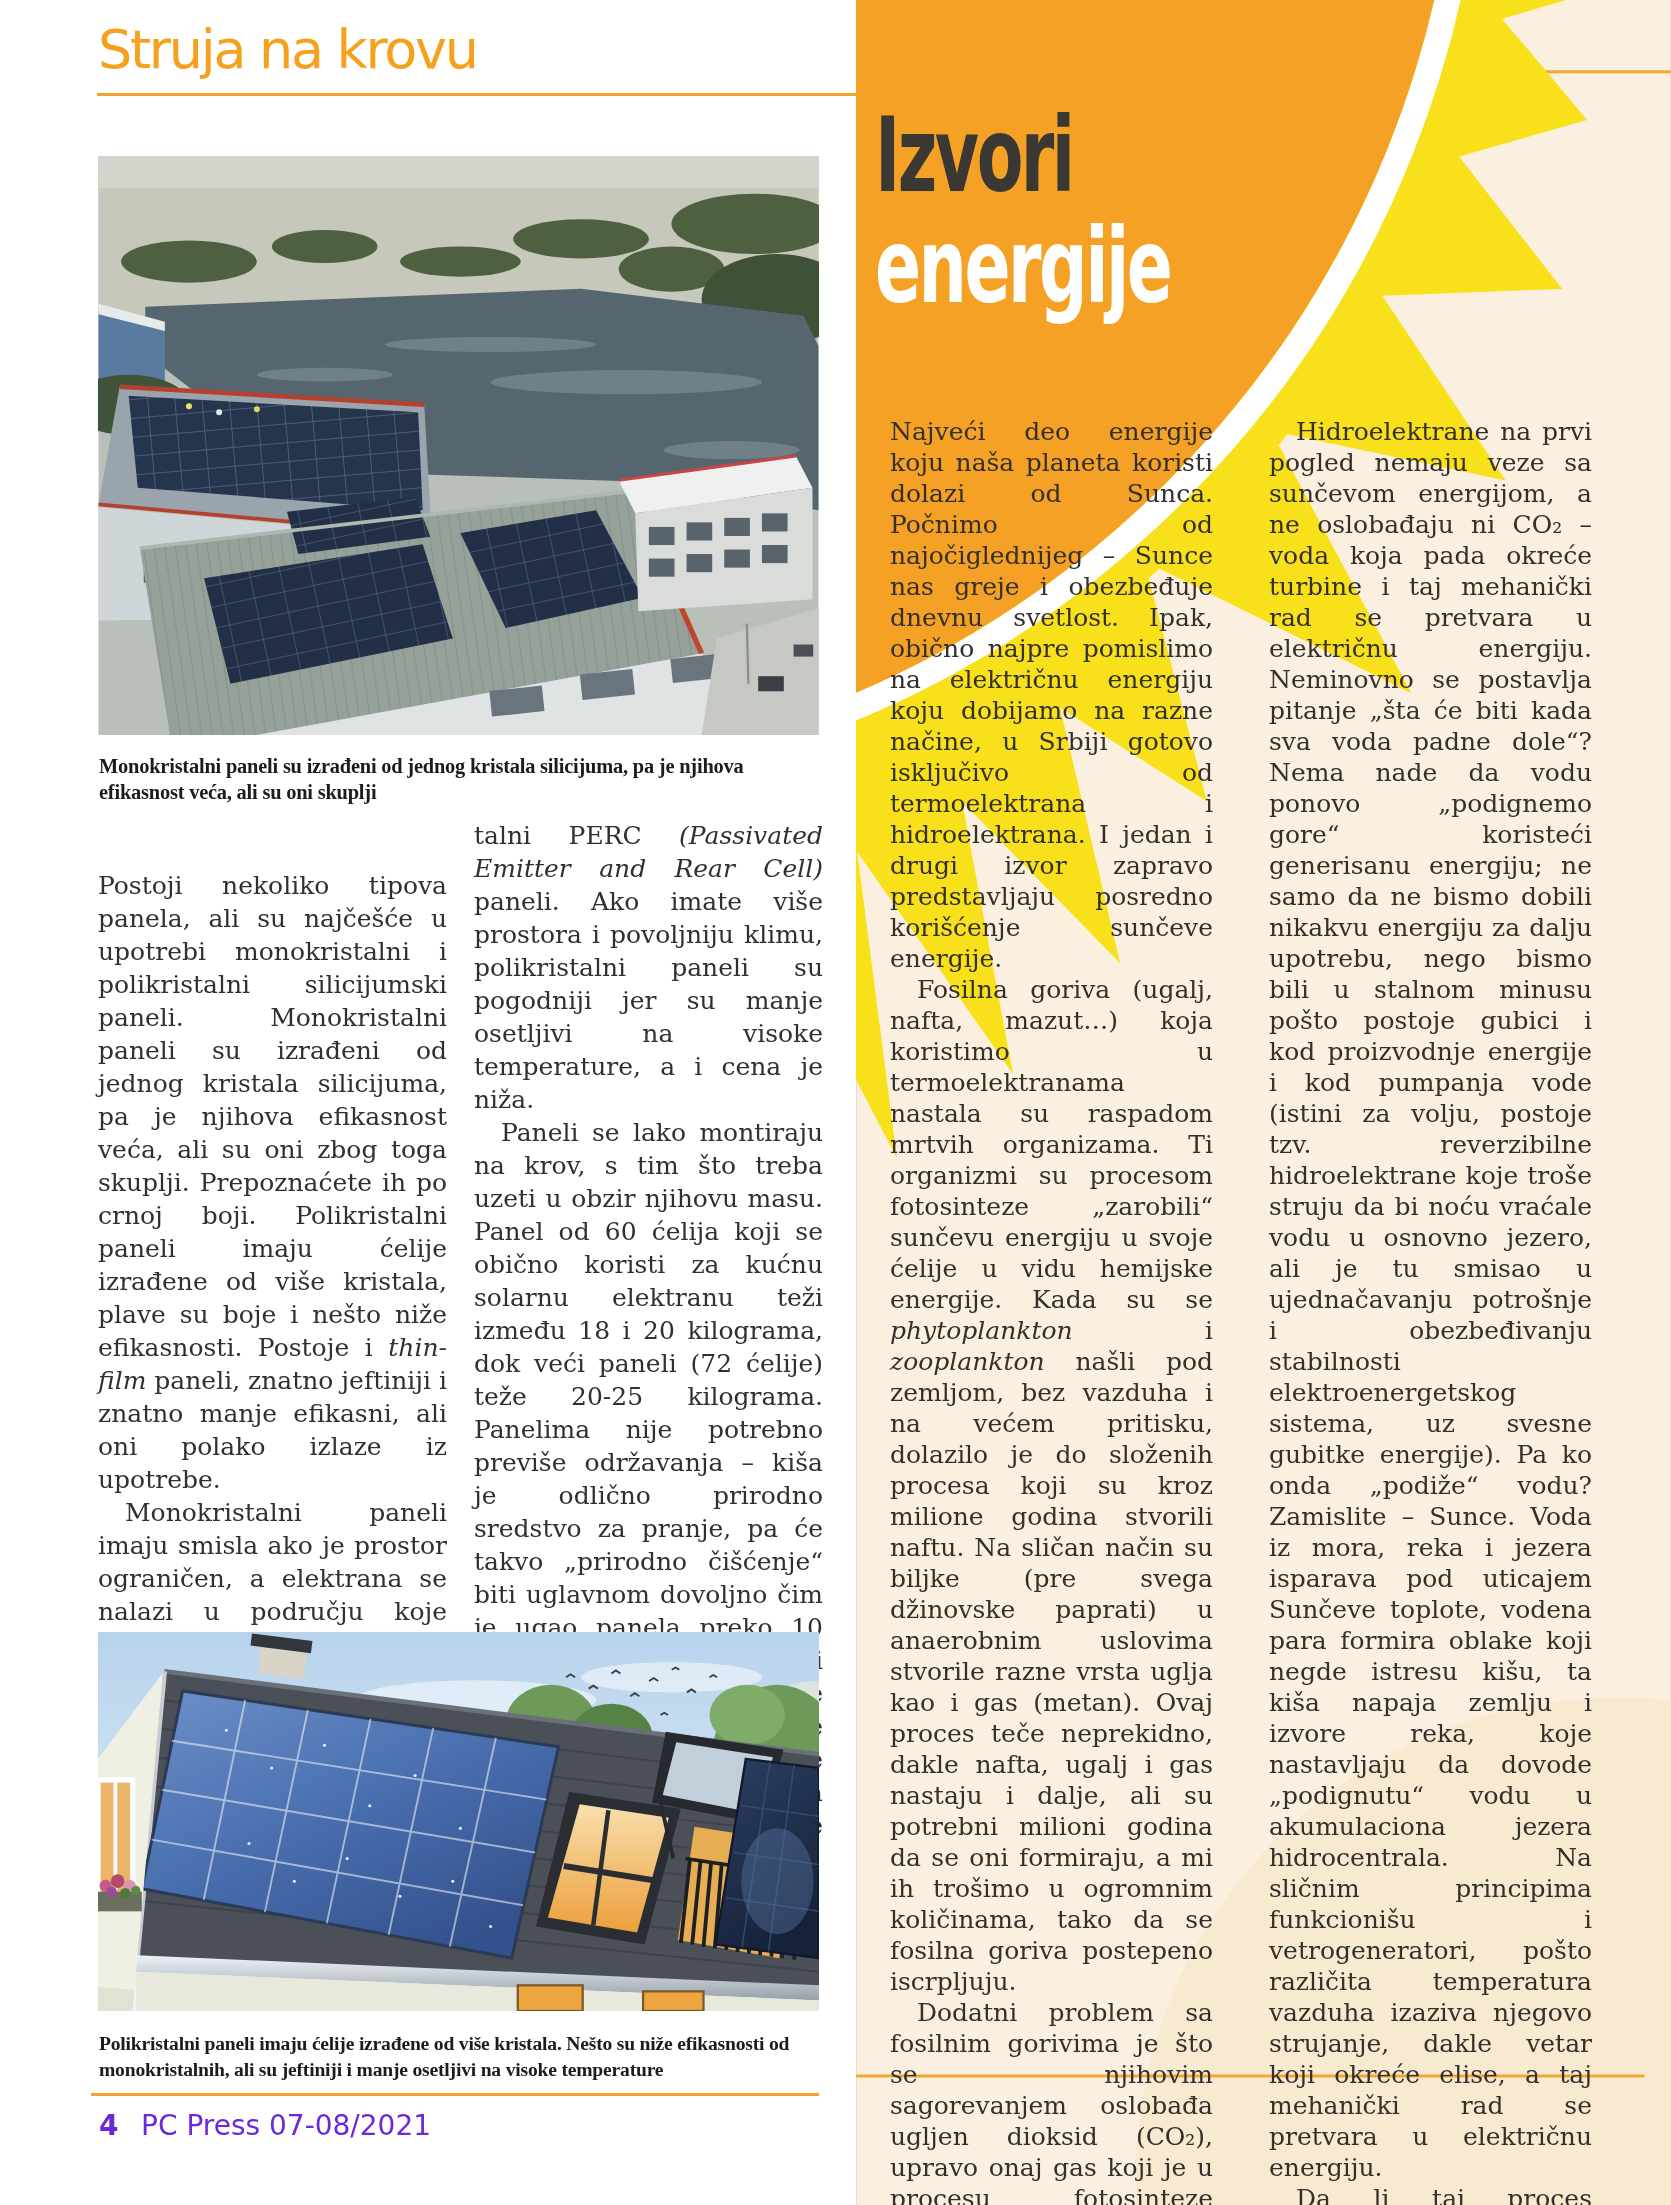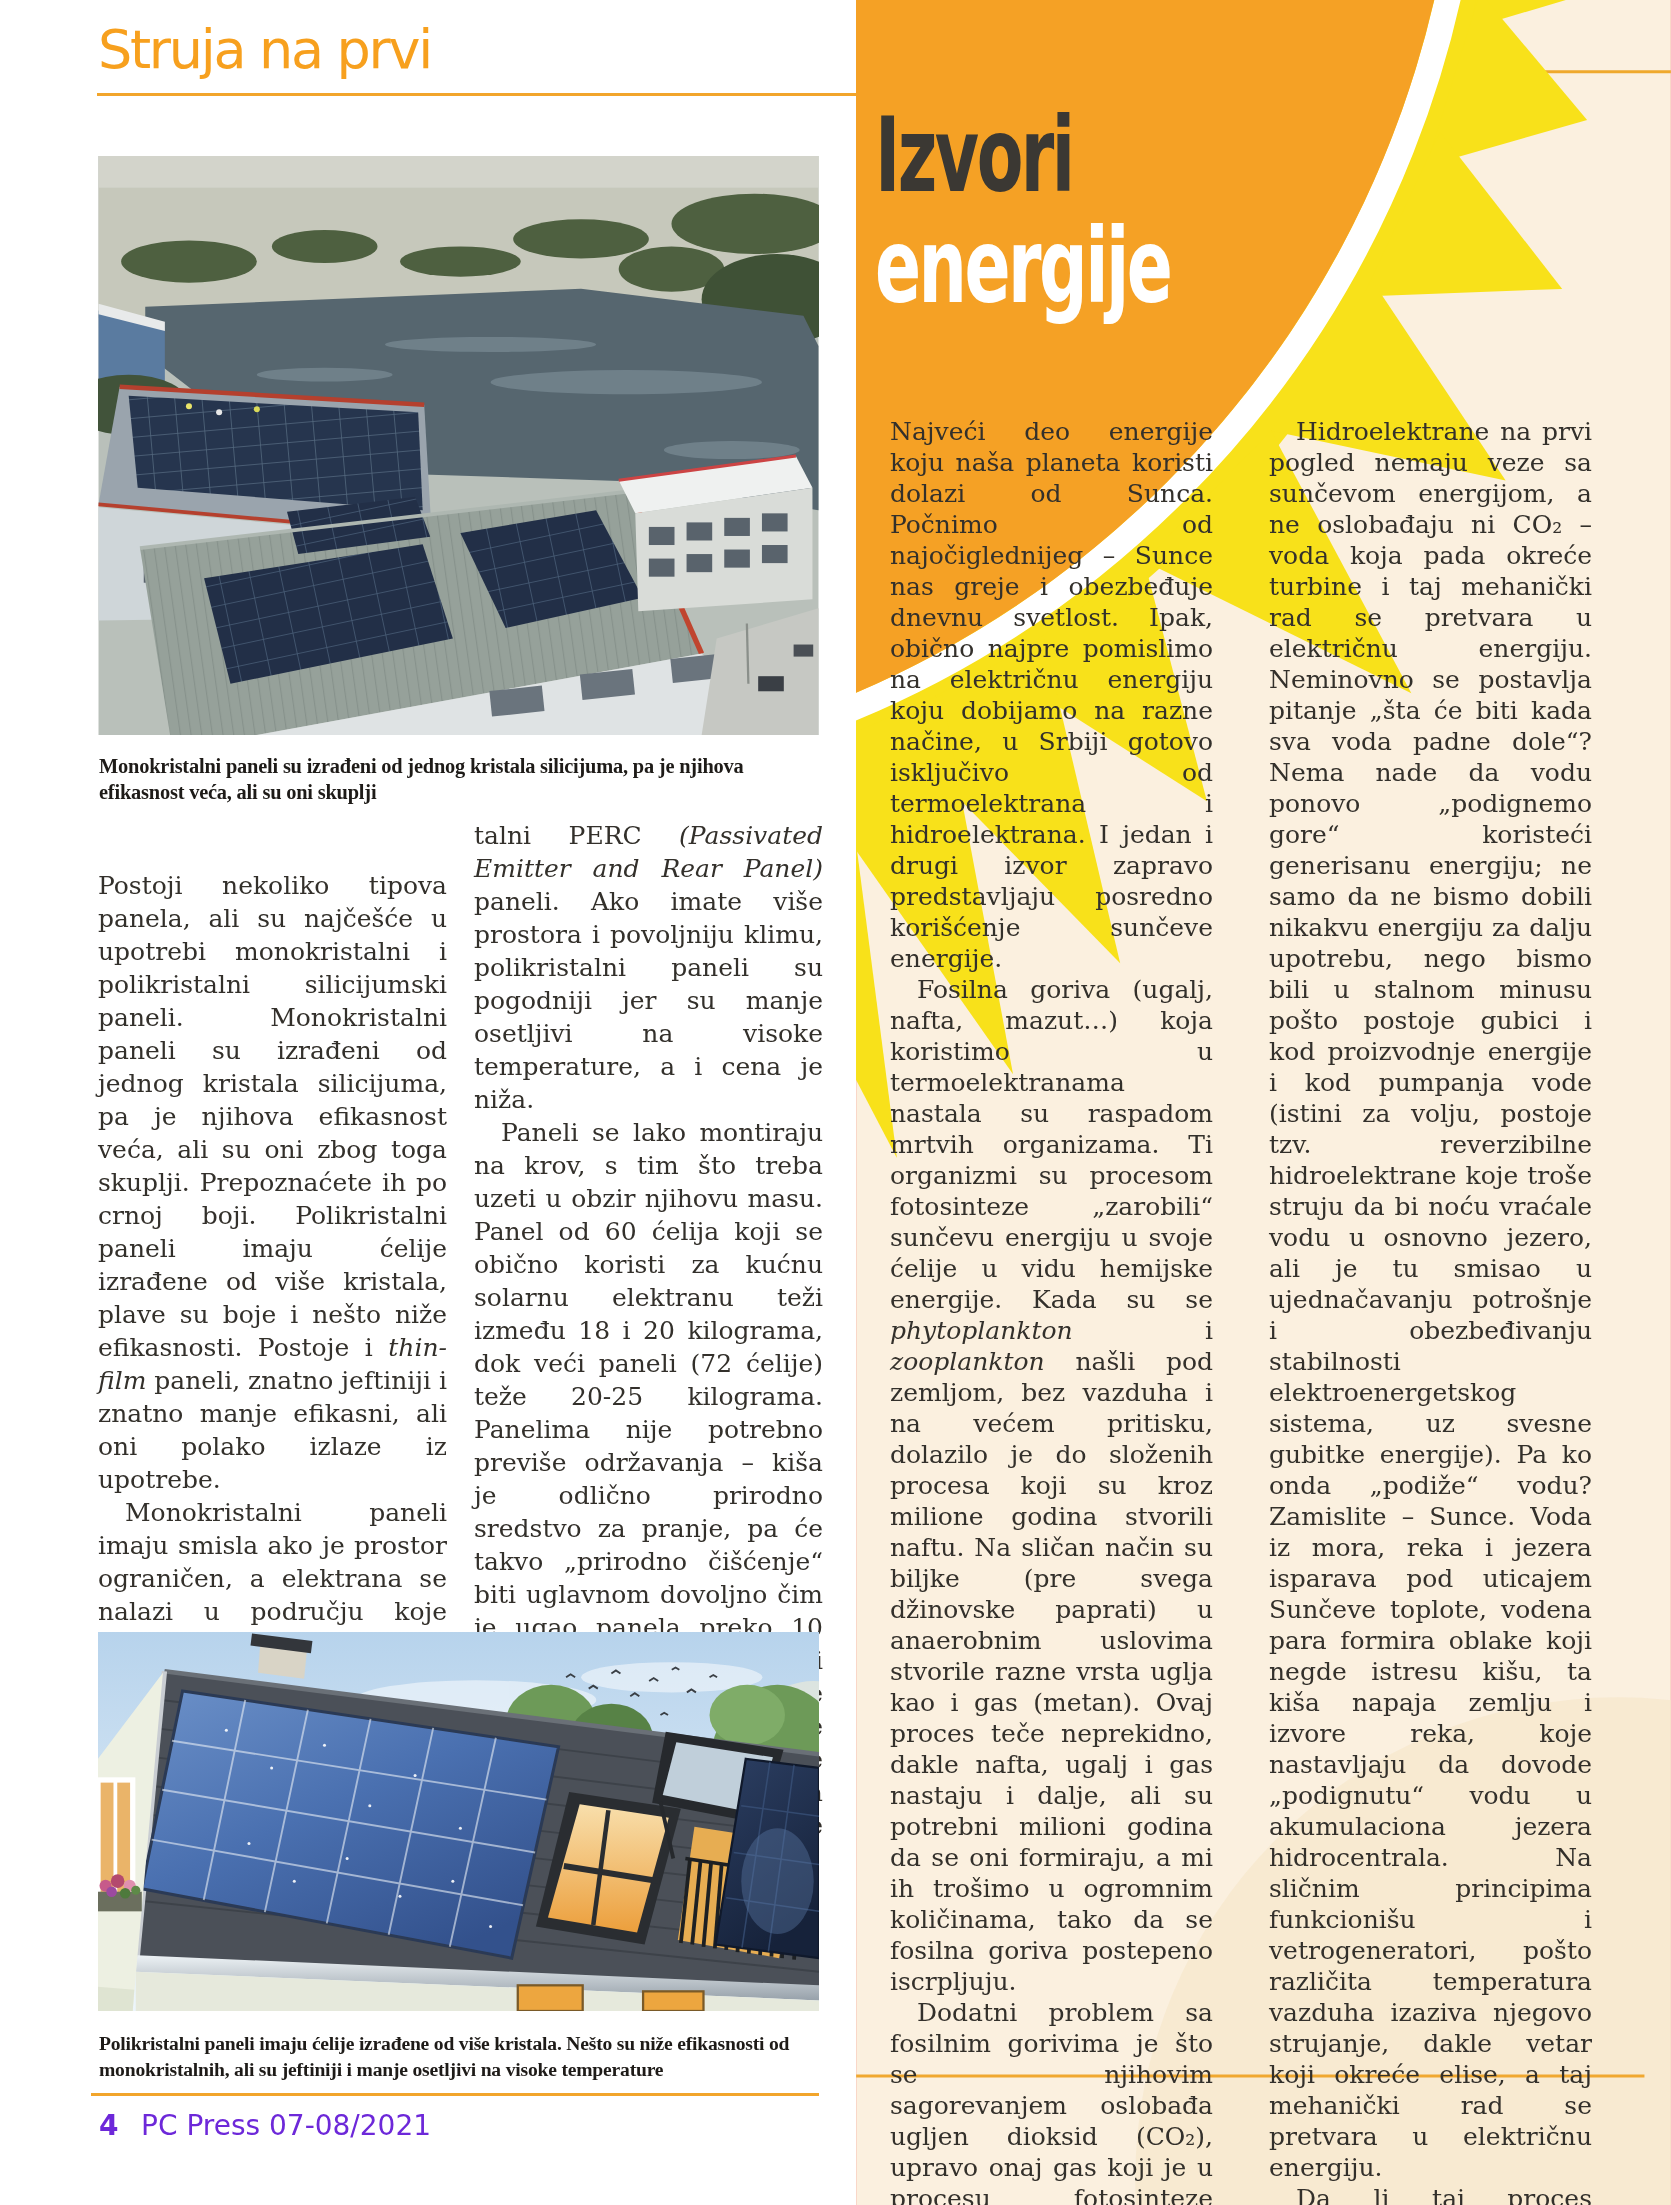--- a/index.html
+++ b/index.html
@@ -49,21 +49,21 @@
 
   .footer{left:99px;top:2109px;font-family:"DejaVu Sans","Liberation Sans",sans-serif;
     font-size:28px;color:#6d28d9;}
   .footer .pn{font-weight:bold;margin-right:22.6px;}
 </style>
 </head>
 <body>
 
 <div class="page">
 
-  <div class="abs page-title">Struja na prvi</div>
+  <div class="abs page-title">Struja na krovu</div>
   <div class="abs rule rule-top-left"></div>
 
   <div class="abs right-section">
     <svg class="sun-svg" width="815" height="2205" viewBox="0 0 1080 2923">
       <rect x="0" y="0" width="1080" height="2923" fill="#FBF0DF"></rect>
       <circle cx="1010" cy="2890" r="640" fill="#F6E7C9" opacity="0.65"></circle>
       <line x1="0" y1="95" x2="1080" y2="95" stroke="#EFA92D" stroke-width="4"></line>
       <g fill="#F8E11A">
         <circle cx="-523" cy="-297" r="1400"></circle>
         <polygon points="856,-249 1150,-62 816,37"></polygon>
@@ -188,21 +188,21 @@
       <line x1="860" y1="620" x2="862" y2="700" stroke="#8A8F8A" stroke-width="3"></line>
     </g>
   </svg>
   <div class="abs caption caption-top">Monokristalni paneli su izrađeni od jednog kristala silicijuma, pa je njihova efikasnost veća, ali su oni skuplji</div>
 
   <div class="abs bodycol leftcol col1">
       <p>Postoji nekoliko tipova panela, ali su najčešće u upotrebi monokristalni i polikristalni silicijumski paneli. Monokristalni paneli su izrađeni od jednog kristala silicijuma, pa je njihova efikasnost veća, ali su oni zbog toga skuplji. Prepoznaćete ih po crnoj boji. Polikristalni paneli imaju ćelije izrađene od više kristala, plave su boje i nešto niže efikasnosti. Postoje i <i>thin-film</i> paneli, znatno jeftiniji i znatno manje efikasni, ali oni polako izlaze iz upotrebe.</p>
       <p class="ind">Monokristalni paneli imaju smisla ako je prostor ograničen, a elektrana se nalazi u području koje karakteriše veća oblačnost i povremena magla, pošto oni bolje rade pri difuznom svetlu. Smatra se da su za naše područje najpogodniji monokris-</p>
     </div>
   <div class="abs bodycol leftcol col2">
-      <p>talni PERC <i>(Passivated Emitter and Rear Panel)</i> paneli. Ako imate više prostora i povoljniju klimu, polikristalni paneli su pogodniji jer su manje osetljivi na visoke temperature, a i cena je niža.</p>
+      <p>talni PERC <i>(Passivated Emitter and Rear Cell)</i> paneli. Ako imate više prostora i povoljniju klimu, polikristalni paneli su pogodniji jer su manje osetljivi na visoke temperature, a i cena je niža.</p>
       <p class="ind">Paneli se lako montiraju na krov, s tim što treba uzeti u obzir njihovu masu. Panel od 60 ćelija koji se obično koristi za kućnu solarnu elektranu teži između 18 i 20 kilograma, dok veći paneli (72 ćelije) teže 20-25 kilograma. Panelima nije potrebno previše održavanja – kiša je odlično prirodno sredstvo za pranje, pa će takvo „prirodno čišćenje“ biti uglavnom dovoljno čim je ugao panela preko 10 stepeni. Nešto veći problem pravi lišće koje pada po krovu, jer senke koje takve prepreke neminovno prave mogu da izazovu tehničke probleme koji su</p>
     </div>
 
   <svg class="abs photo photo-bottom" width="721" height="379" viewBox="0 0 955 502">
     <defs>
       <linearGradient id="skyg" x1="0" y1="0" x2="0" y2="1">
         <stop offset="0" stop-color="#B7D3EC"></stop>
           <stop offset="1" stop-color="#EDF5FB"></stop>
       </linearGradient>
       <linearGradient id="panelg" x1="0" y1="0" x2="0.7" y2="1">

